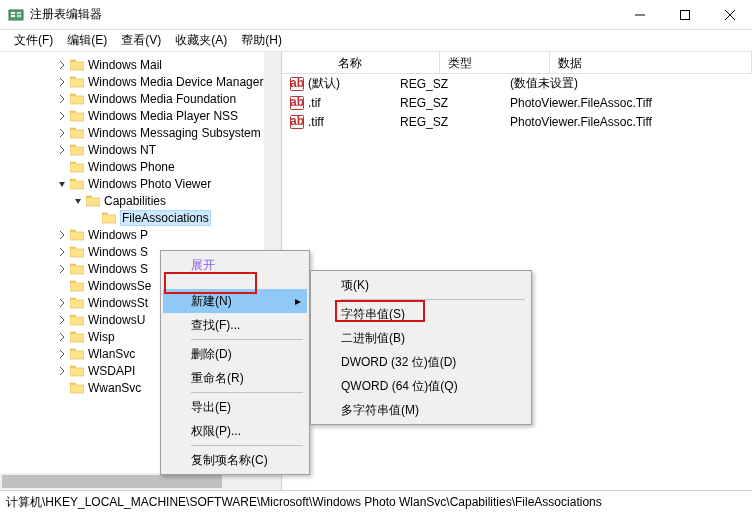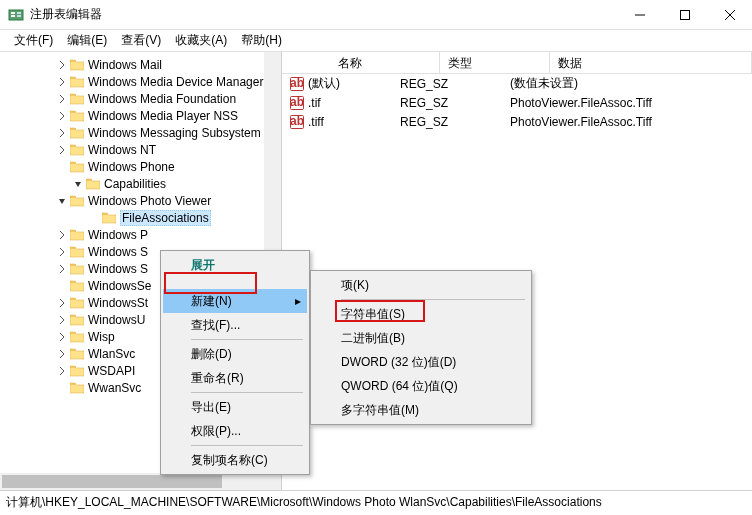--- a/index.html
+++ b/index.html
@@ -31,21 +31,21 @@
 .list-row { display: flex; height: 19px; align-items: center; }
 .list-cell { padding: 0 8px; font-size: 12px; overflow: hidden; white-space: nowrap; }
 .list-cell.c1 { width: 110px; display: flex; align-items: center; gap: 4px; }
 .list-cell.c2 { width: 110px; }
 .list-cell.c3 { flex: 1; }
 .ab-icon { width: 14px; height: 14px; flex-shrink: 0; }
 .statusbar { height: 23px; border-top: 1px solid #d0d0d0; padding: 3px 6px; font-size: 12px; display:flex; align-items:center; }
 .context-menu { position: absolute; top: 250px; left: 160px; width: 150px; background: #f0f0f0; border: 1px solid #a0a0a0; box-shadow: 2px 2px 4px rgba(0,0,0,0.25); z-index: 10; padding: 2px; }
 .ctx-item { height: 24px; display: flex; align-items: center; padding-left: 28px; padding-right: 8px; font-size: 12px; position: relative; }
 .ctx-item.highlighted { background: #90c8f6; margin-top: 12px; }
-.ctx-item.disabled { color: #0f766e; font-weight: bold; }
+.ctx-item.disabled { color: #8b5cf6; }
 .ctx-sep { height: 1px; background: #c0c0c0; margin: 2px 4px 2px 28px; }
 .ctx-arrow { position: absolute; right: 6px; }
 .submenu { position: absolute; top: 270px; left: 310px; width: 222px; background: #f0f0f0; border: 1px solid #a0a0a0; box-shadow: 2px 2px 4px rgba(0,0,0,0.25); z-index: 11; padding: 2px; }
 .redbox { position: absolute; border: 2px solid #d41616; pointer-events: none; z-index: 20; }
 .vscroll { position: absolute; right: 0; top: 0; bottom: 0; width: 17px; background: #f0f0f0; }
 .vscroll-thumb { position: absolute; left: 2px; right: 2px; background: #c0c0c0; border-radius: 0; }
 .hscroll { position: absolute; left: 0; right: 17px; bottom: 0; height: 17px; background: #f0f0f0; }
 .hscroll-thumb { position: absolute; top: 2px; bottom: 2px; background: #c0c0c0; }
 </style>
 </head>
@@ -171,44 +171,44 @@
       <div class="tree-row">
         <span class="tree-indent" style="width: 48px;"></span>
         <span class="tree-spacer"></span>
         <svg class="folder-icon" viewBox="0 0 14 12">
           <path d="M0 2 L5 2 L6 3 L14 3 L14 11 L0 11 Z" fill="#ffe28a" stroke="#d9a93e" stroke-width="0.5"></path>
           <path d="M0 1 L5 1 L6 2 L0 2 Z" fill="#ffd966" stroke="#d9a93e" stroke-width="0.5"></path>
         </svg>
         <span class="tree-label">Windows Phone</span>
       </div>
       <div class="tree-row">
+        <span class="tree-indent" style="width: 48px;"></span>
+        <span class="tree-chevron">
+          <svg viewBox="0 0 8 8">
+            <path d="M1 2 L7 2 L4 7 Z" fill="#333"></path>
+          </svg>
+        </span>
+        <svg class="folder-icon" viewBox="0 0 14 12">
+          <path d="M0 2 L5 2 L6 3 L14 3 L14 11 L0 11 Z" fill="#ffe28a" stroke="#d9a93e" stroke-width="0.5"></path>
+          <path d="M0 1 L5 1 L6 2 L0 2 Z" fill="#ffd966" stroke="#d9a93e" stroke-width="0.5"></path>
+        </svg>
+        <span class="tree-label">Windows Photo Viewer</span>
+      </div>
+      <div class="tree-row">
         <span class="tree-indent" style="width: 64px;"></span>
         <span class="tree-chevron">
           <svg viewBox="0 0 8 8">
             <path d="M1 2 L7 2 L4 7 Z" fill="#333"></path>
           </svg>
         </span>
         <svg class="folder-icon" viewBox="0 0 14 12">
           <path d="M0 2 L5 2 L6 3 L14 3 L14 11 L0 11 Z" fill="#ffe28a" stroke="#d9a93e" stroke-width="0.5"></path>
           <path d="M0 1 L5 1 L6 2 L0 2 Z" fill="#ffd966" stroke="#d9a93e" stroke-width="0.5"></path>
         </svg>
         <span class="tree-label">Capabilities</span>
-      </div>
-      <div class="tree-row">
-        <span class="tree-indent" style="width: 48px;"></span>
-        <span class="tree-chevron">
-          <svg viewBox="0 0 8 8">
-            <path d="M1 2 L7 2 L4 7 Z" fill="#333"></path>
-          </svg>
-        </span>
-        <svg class="folder-icon" viewBox="0 0 14 12">
-          <path d="M0 2 L5 2 L6 3 L14 3 L14 11 L0 11 Z" fill="#ffe28a" stroke="#d9a93e" stroke-width="0.5"></path>
-          <path d="M0 1 L5 1 L6 2 L0 2 Z" fill="#ffd966" stroke="#d9a93e" stroke-width="0.5"></path>
-        </svg>
-        <span class="tree-label">Windows Photo Viewer</span>
       </div>
       <div class="tree-row">
         <span class="tree-indent" style="width: 80px;"></span>
         <span class="tree-spacer"></span>
         <svg class="folder-icon" viewBox="0 0 14 12">
           <path d="M0 2 L5 2 L6 3 L14 3 L14 11 L0 11 Z" fill="#ffe28a" stroke="#d9a93e" stroke-width="0.5"></path>
           <path d="M0 1 L5 1 L6 2 L0 2 Z" fill="#ffd966" stroke="#d9a93e" stroke-width="0.5"></path>
         </svg>
         <span class="tree-label selected">FileAssociations</span>
       </div>

